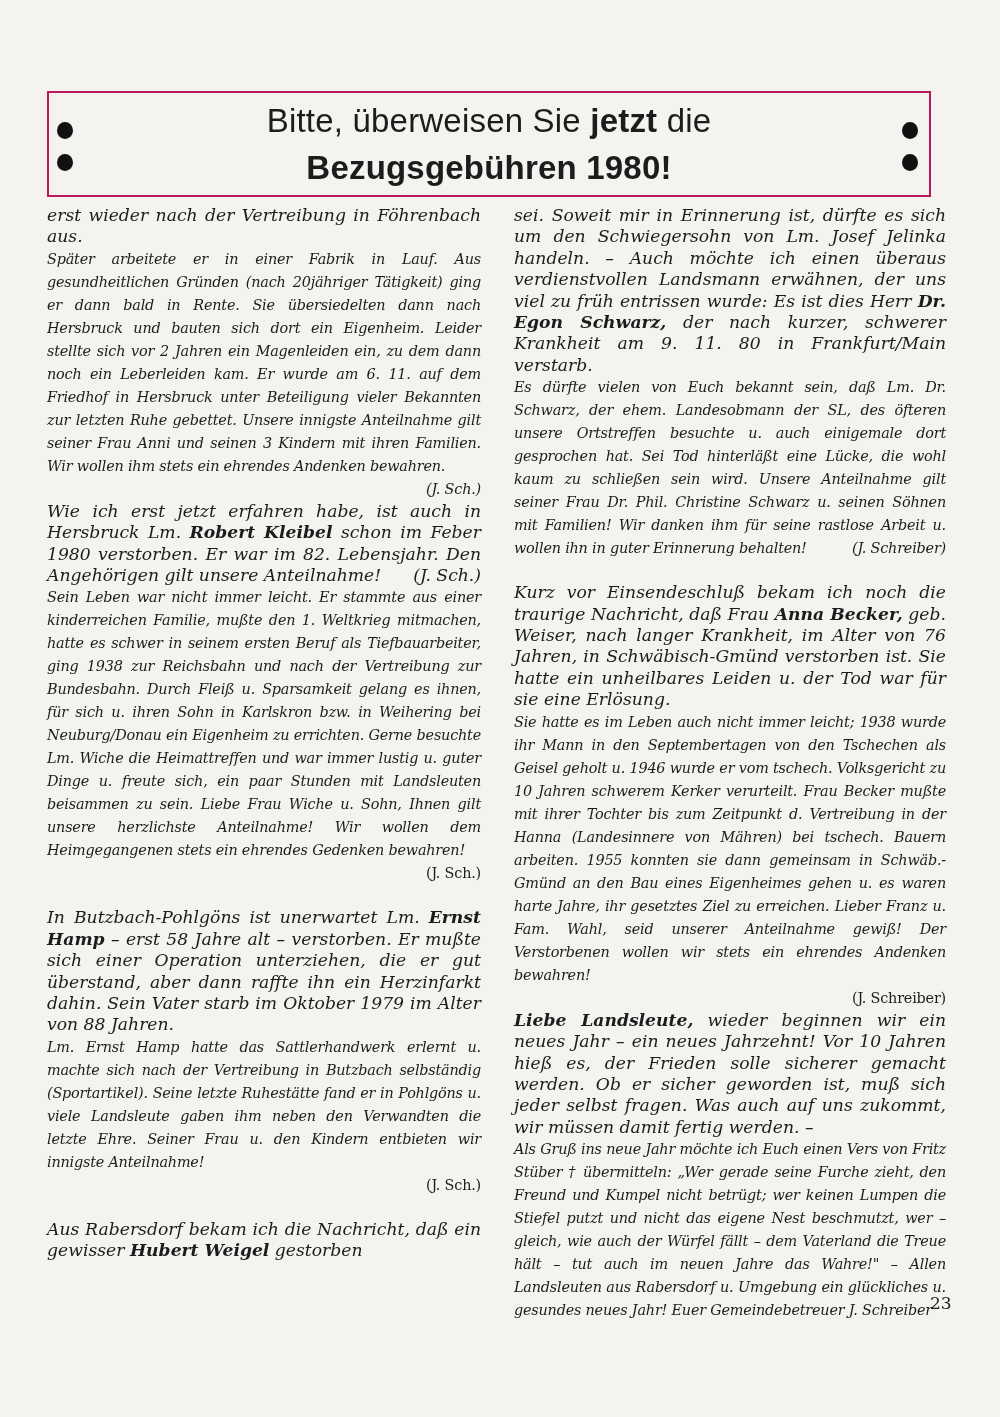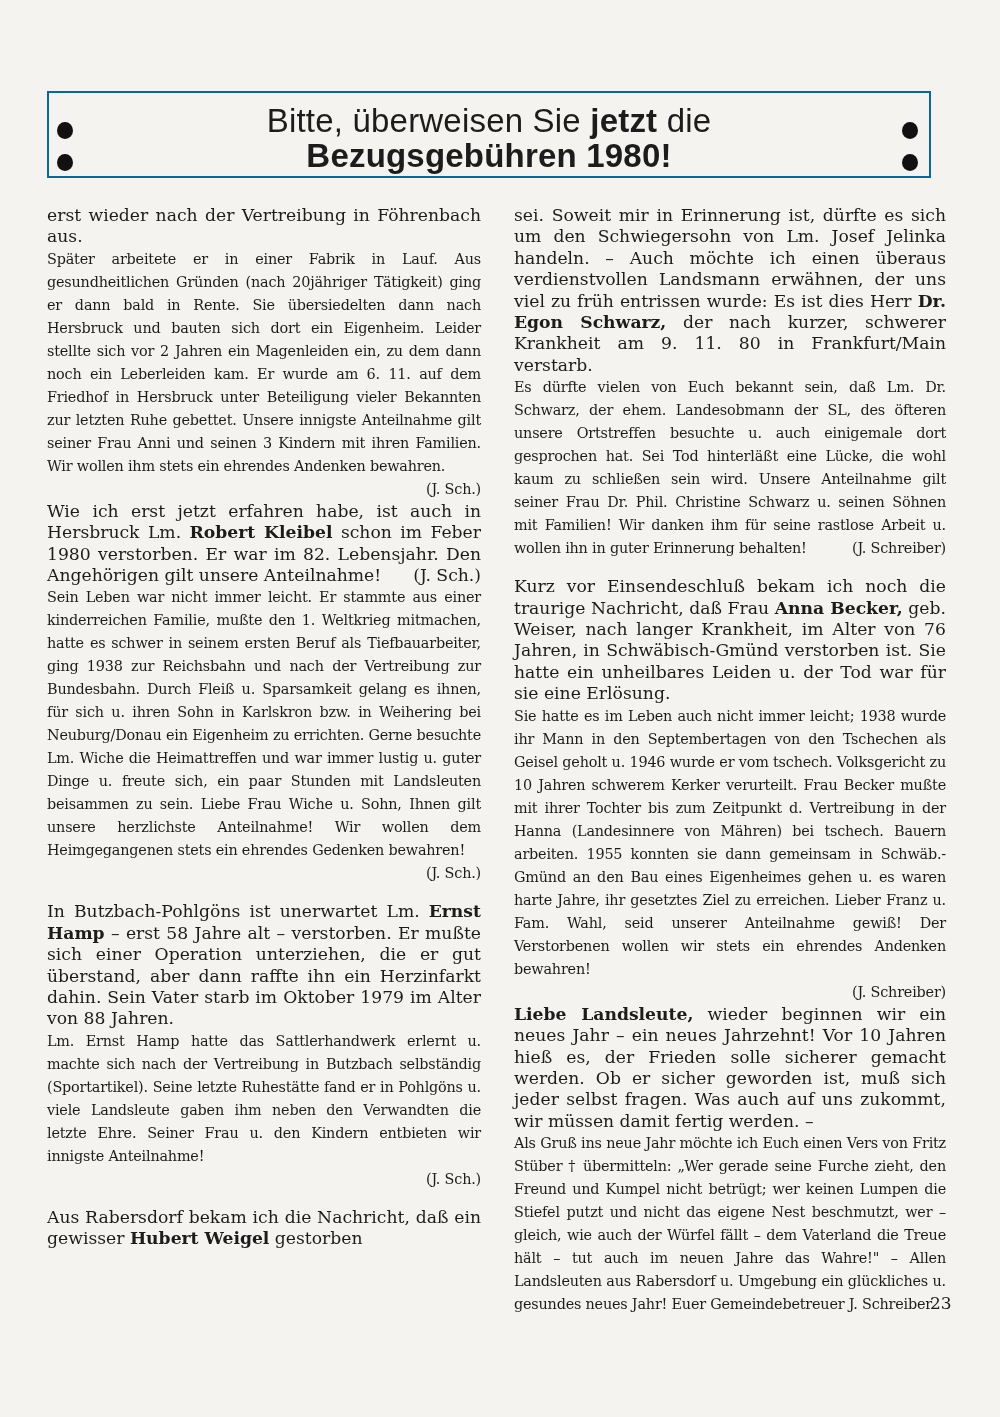--- a/index.html
+++ b/index.html
@@ -7,60 +7,61 @@
     width: 1000px; height: 1417px;
     background: #f4f3f0;
     position: relative;
     overflow: hidden;
     font-family: "DejaVu Serif", "Liberation Serif", serif;
     color: #1c1c1c;
   }
   .banner {
     position: absolute;
     left: 47px; top: 91px;
-    width: 884px; height: 87px;
-    border: 2px solid #0369a1;
+    width: 884px; height: 106px;
+    border: 2px solid #be185d;
     box-sizing: border-box;
   }
   .banner .bullet {
     position: absolute;
     width: 16px; height: 17px;
     border-radius: 50%;
     background: #111;
   }
   .banner .b-tl { left: 8px; top: 29px; }
   .banner .b-bl { left: 8px; top: 61px; }
   .banner .b-tr { right: 11px; top: 29px; }
   .banner .b-br { right: 11px; top: 61px; }
   .banner .line1, .banner .line2 {
     position: absolute; left: 0; right: 0;
     text-align: center;
     font-family: "Liberation Sans", sans-serif;
     font-size: 33px;
     letter-spacing: 0.2px;
   }
   .banner .line1 { top: 9px; }
-  .banner .line2 { top: 44px; font-weight: bold; }
+  .banner .line2 { top: 56px; font-weight: bold; }
   .banner b { font-weight: bold; }
 
   .col {
     position: absolute;
     top: 205px;
     width: 434px;
   }
   .col-left { left: 47px; }
   .col-right { left: 514px; width: 432px; }
 
   .p {
     text-align: justify;
     margin: 0;
+    font-style: italic;
   }
   .lg { font-size: 17.2px; line-height: 21.4px; }
   .sm { font-size: 14.4px; line-height: 23px; letter-spacing: -0.2px; }
-  .gap { margin-top: 16px; }
+  .gap { margin-top: 22px; }
   .gap-lg { }
   .sig {
     display: block;
     text-align: right;
   }
   .sig-inline { float: right; }
   b.name { font-weight: bold; }
 
   .page-number {
     position: absolute;

